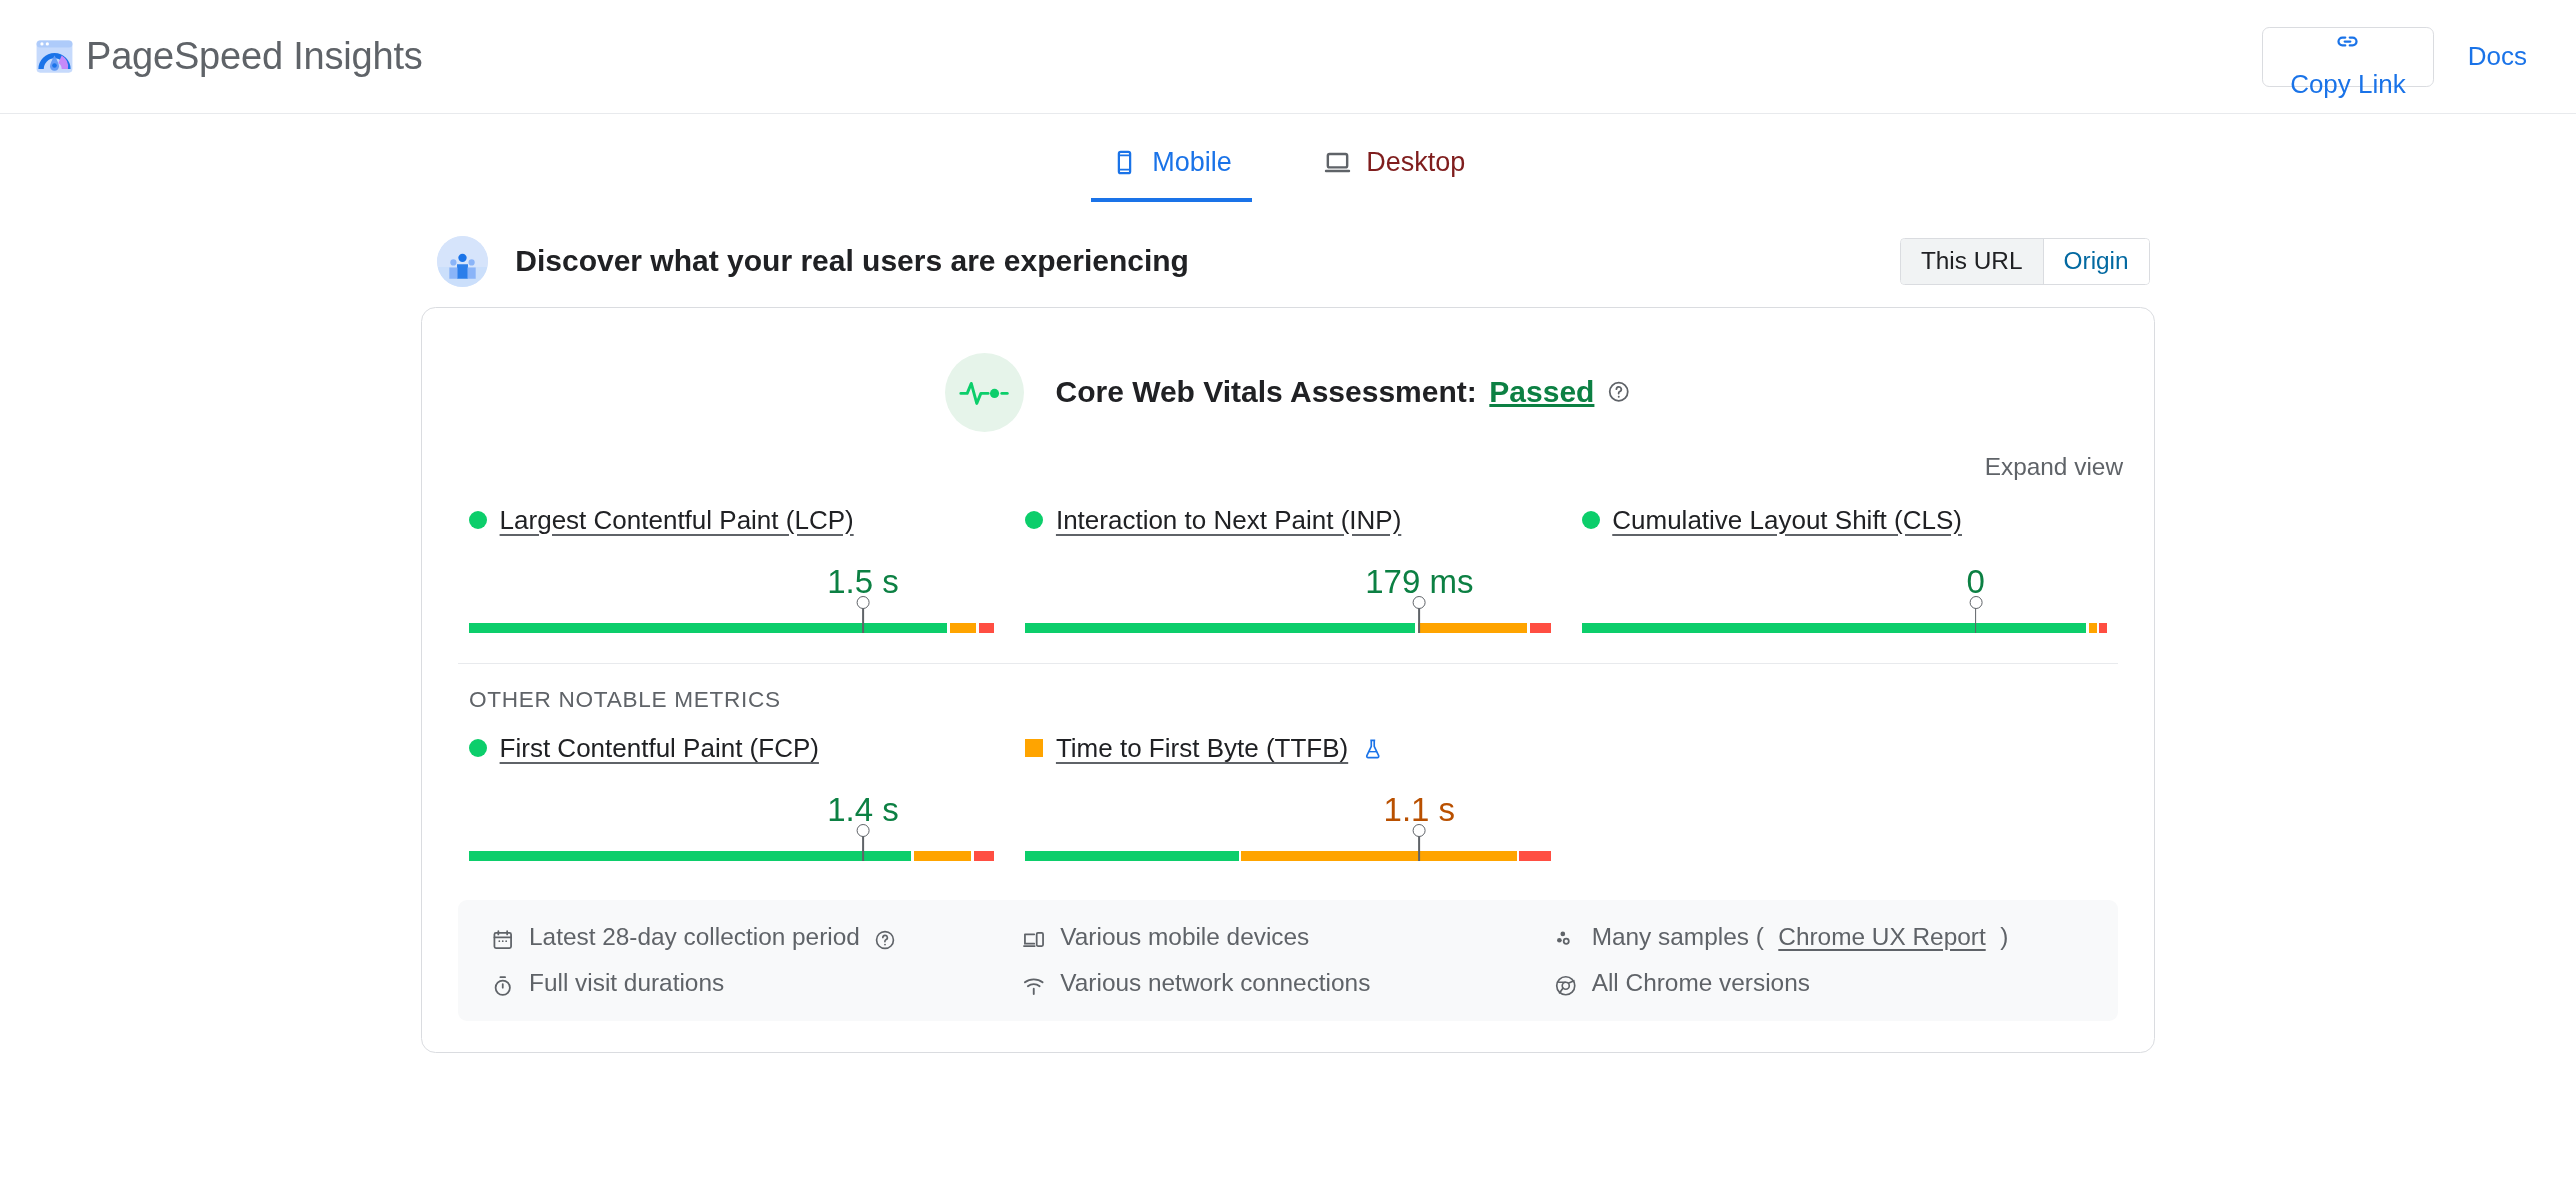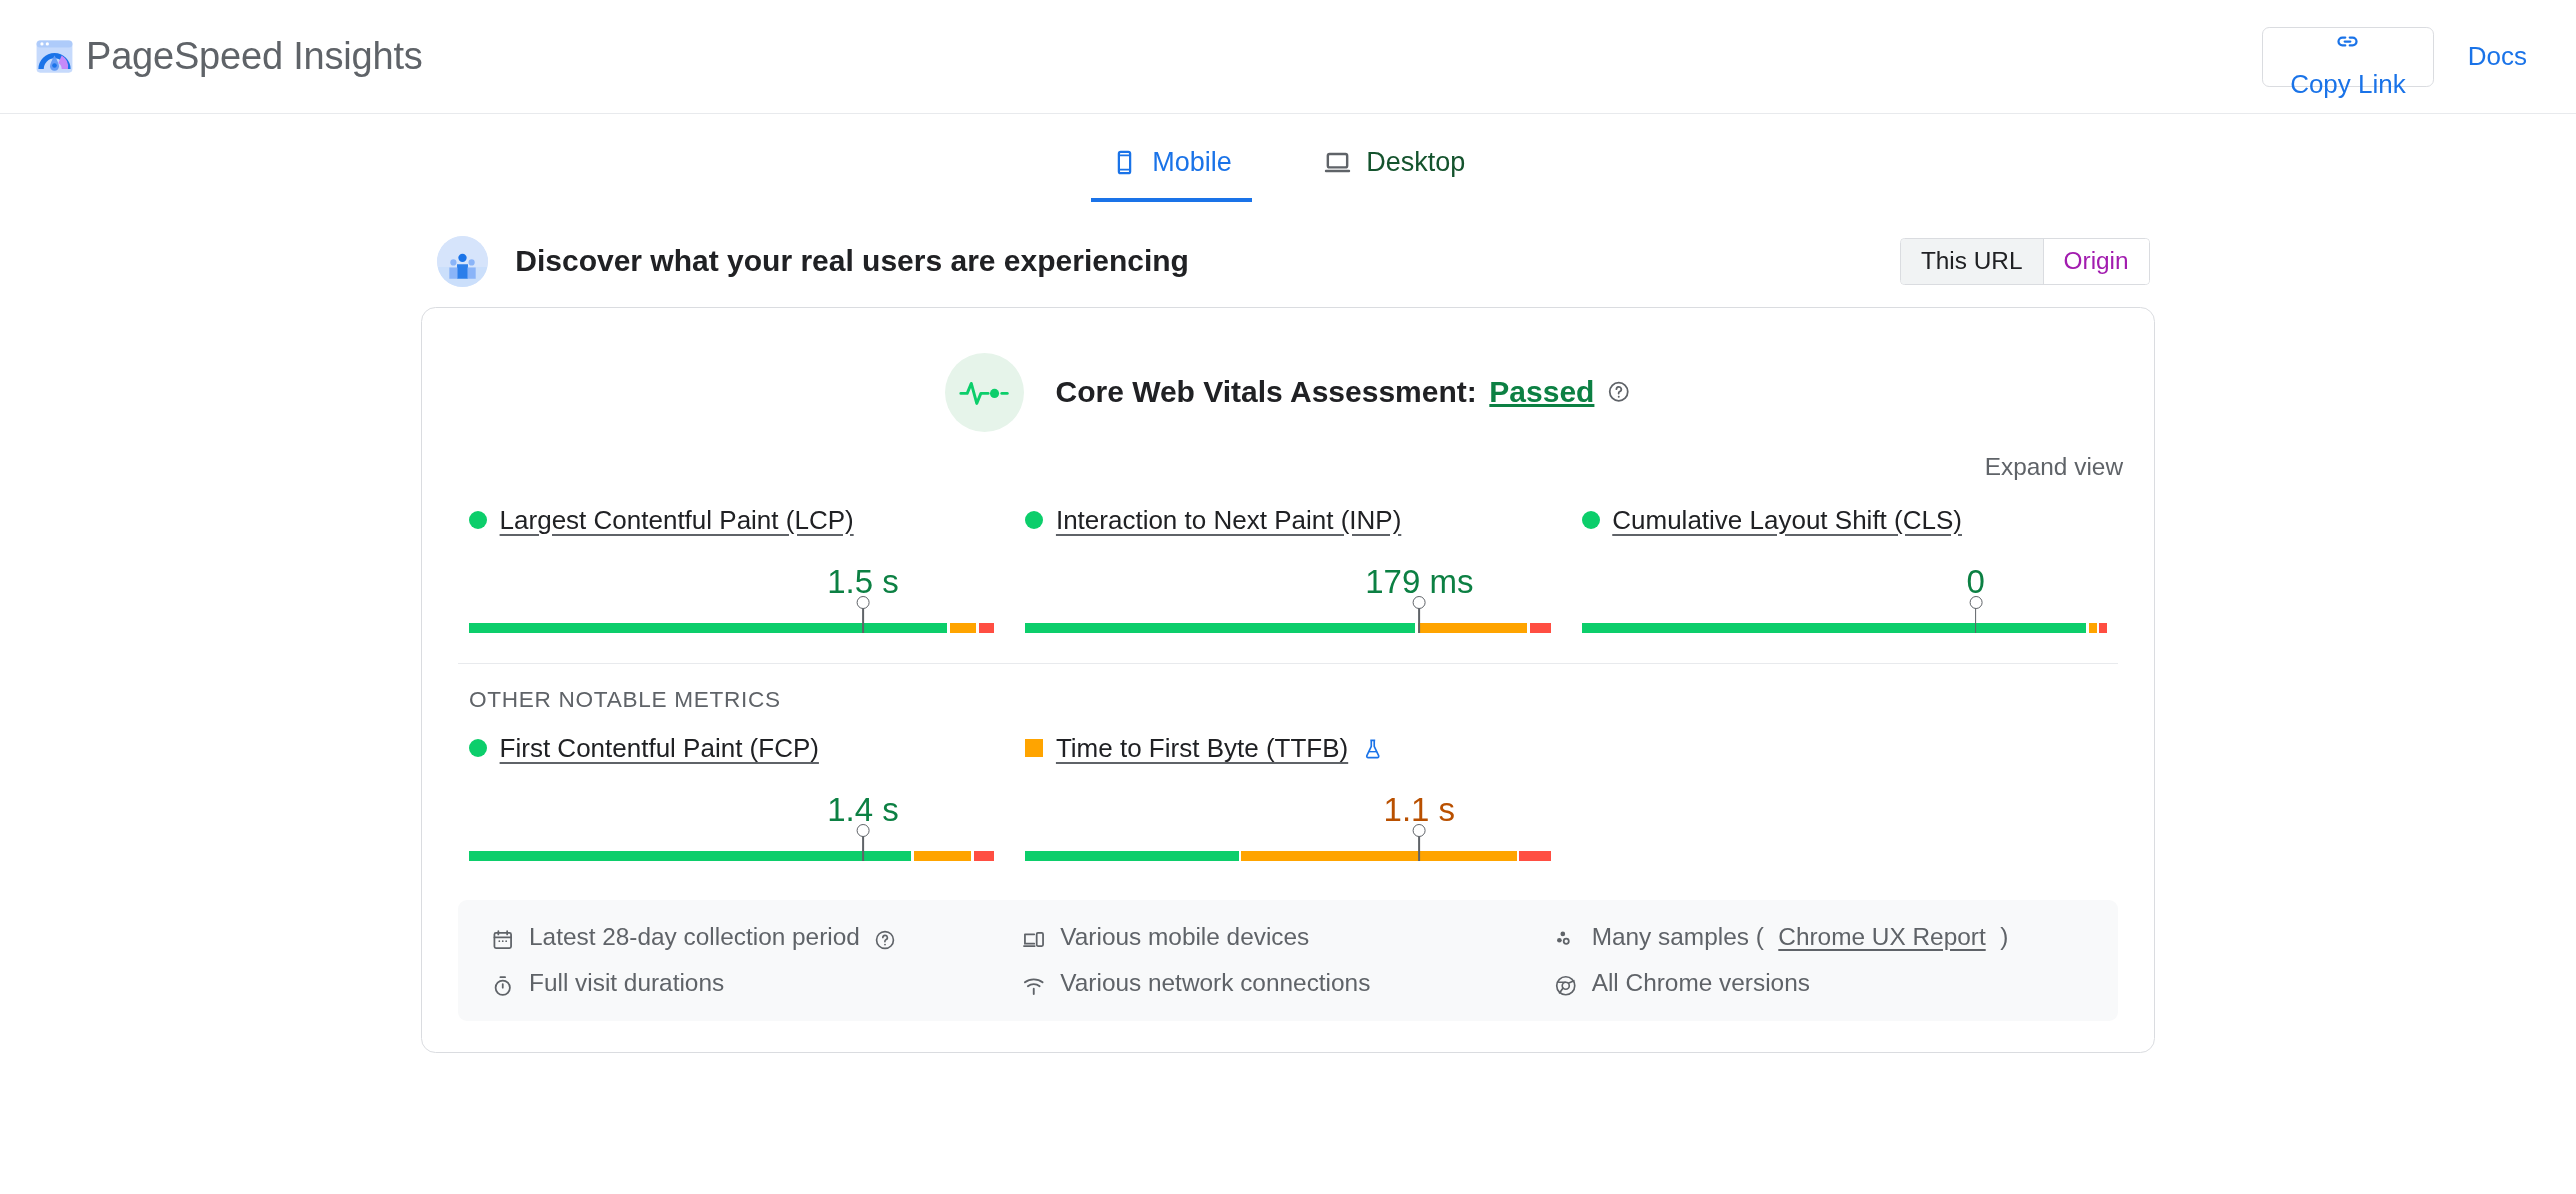--- a/index.html
+++ b/index.html
@@ -59,21 +59,21 @@
     gap: 51px;
     padding-top: 23.5px;
     background: #fff;
   }
   .tab {
     display: flex;
     align-items: center;
     gap: 14.5px;
     padding: 9px 20px 20px 20px;
     font-size: 27px;
-    color: #14532d;
+    color: #7f1d1d;
     background: none;
     border: none;
     border-bottom: 4.5px solid transparent;
     cursor: pointer;
     font-family: "Liberation Sans", sans-serif;
     white-space: nowrap;
   }
   .tab.active { color: #1a73e8; border-bottom-color: #1a73e8; }
 
   
@@ -114,21 +114,21 @@
     display: flex;
     border: 0.9px solid #dadce0;
     border-radius: 4.5px;
     overflow: hidden;
     height: 47px;
   }
   .toggle-btn {
     font-size: 24.4px;
     padding: 0 20px;
     background: #fff;
-    color: #a21caf;
+    color: #0369a1;
     border: none;
     cursor: pointer;
     font-family: "Liberation Sans", sans-serif;
     white-space: nowrap;
   }
   .toggle-btn.selected { background: #f1f3f4; color: #202124; }
   .toggle-btn + .toggle-btn { border-left: 0.9px solid #dadce0; }
 
   
   .card {

